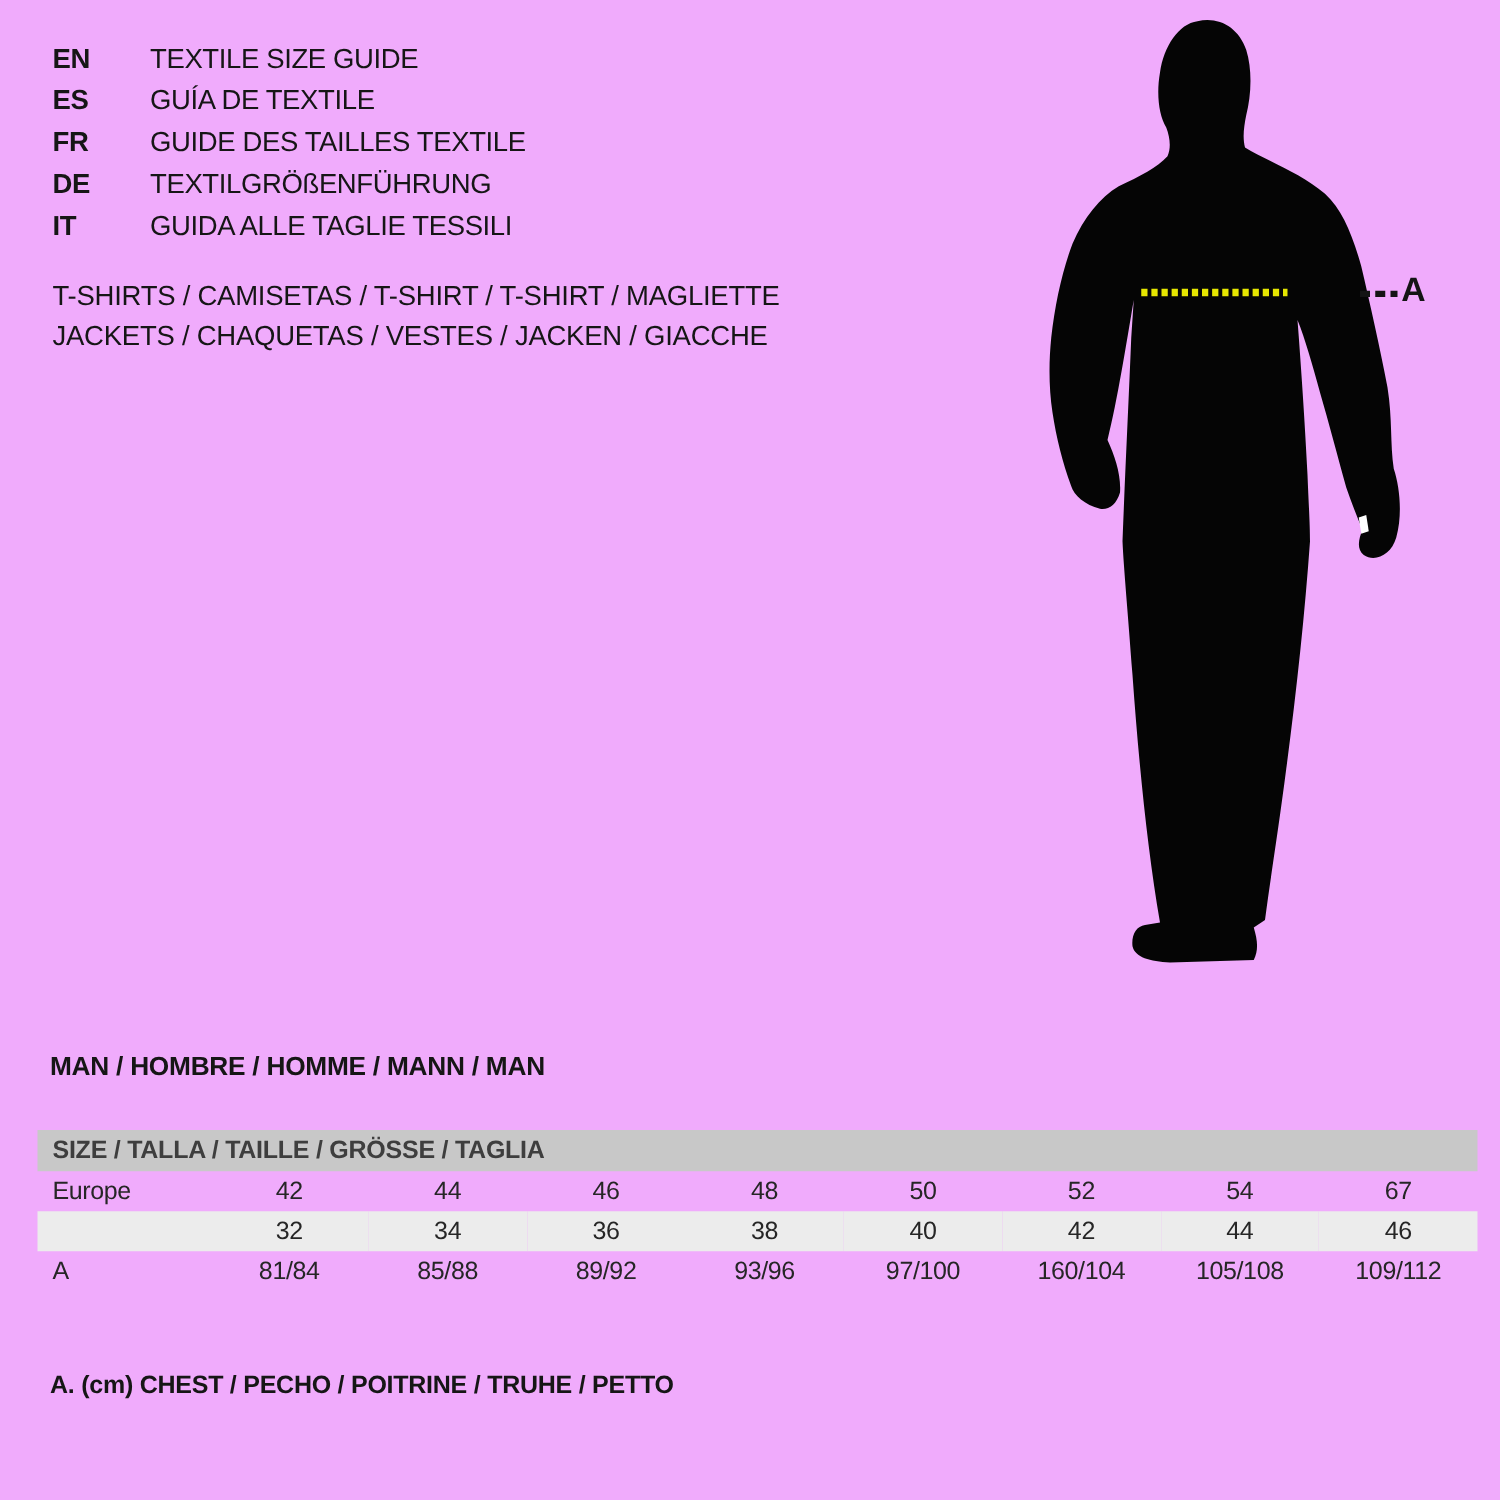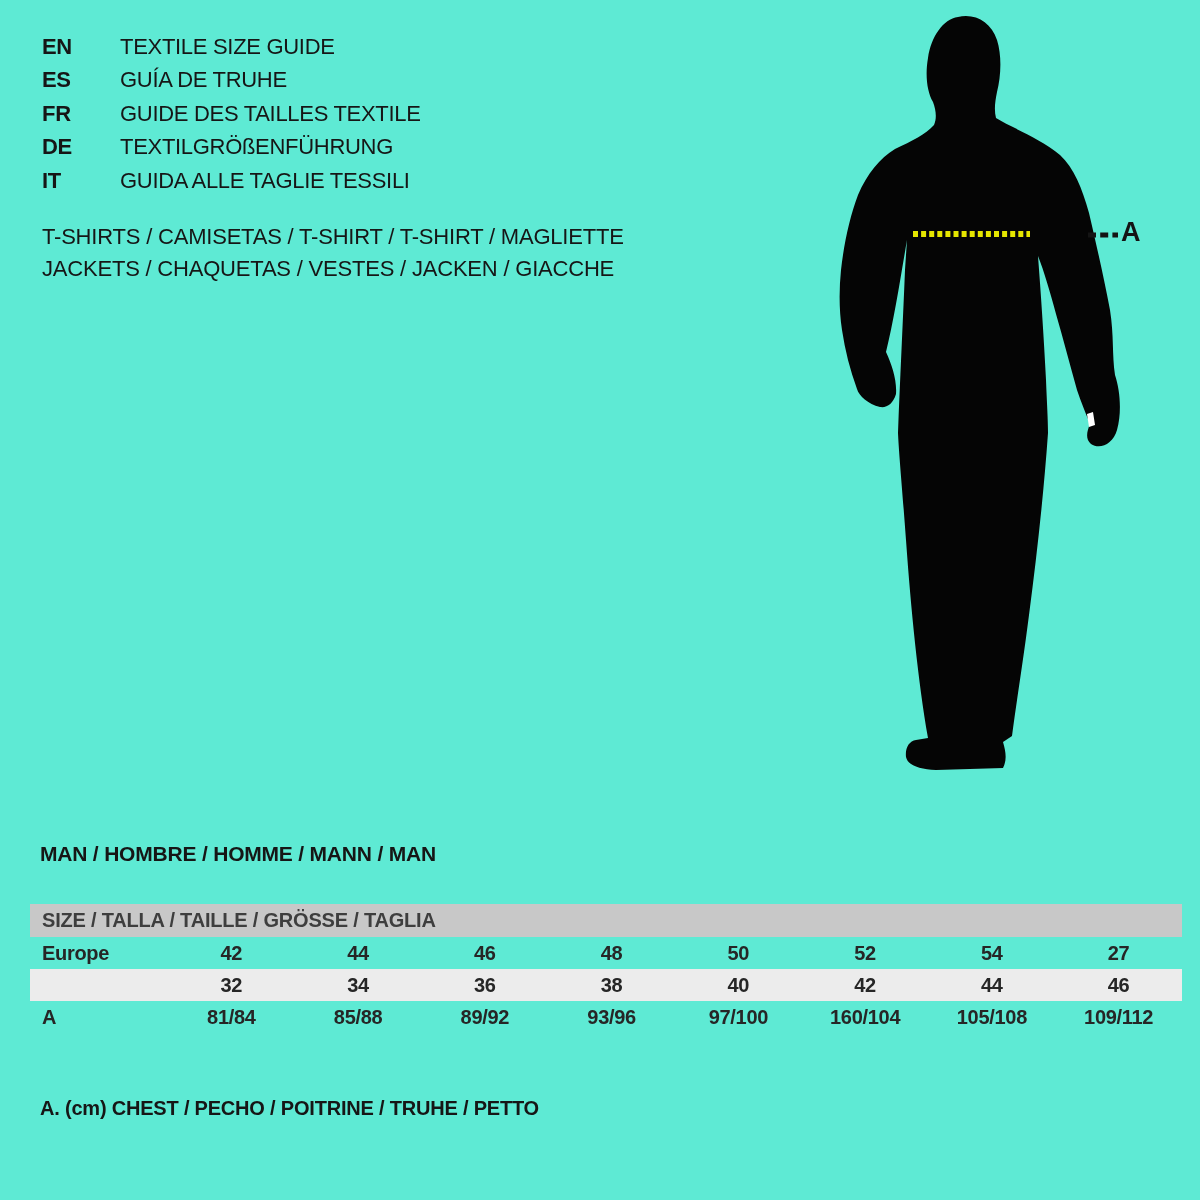--- a/index.html
+++ b/index.html
@@ -1,17 +1,17 @@
 <!DOCTYPE html>
 <html style="--accent-yellow: #e5e600; --header-bar: #c8c8c8; --shaded-row: #ececec; --silhouette: #050505;"><head>
 <meta charset="utf-8">
 <style>
   html,body{margin:0;padding:0;}
   body{font-family:"Liberation Sans",sans-serif;background:#fff;}
-  .page{position:relative;width:1200px;height:1200px;background:#5eead4;color:#161616;overflow:hidden;}
+  .page{position:relative;width:1200px;height:1200px;background:#f0abfc;color:#161616;overflow:hidden;}
 
   
   .lang-block{position:absolute;left:42px;top:30px;}
   .lang-row{display:flex;height:33.5px;align-items:center;}
   .lang-code{width:78px;font-weight:700;font-size:22px;letter-spacing:-0.3px;}
   .lang-label{font-weight:400;font-size:22px;letter-spacing:-0.3px;white-space:pre;}
 
   
   .cat-block{position:absolute;left:42px;top:221px;}
   .cat-line{font-weight:400;font-size:22px;letter-spacing:-0.2px;line-height:32px;white-space:pre;}
@@ -21,41 +21,41 @@
   .measure-a{position:absolute;left:1121px;top:217px;font-weight:700;font-size:27px;color:#141414;}
 
   
   .section-title{position:absolute;left:40px;top:842px;font-weight:700;font-size:21px;letter-spacing:-0.2px;}
 
   
   .table-wrap{position:absolute;left:30px;top:892px;width:1152px;margin-top:12px;}
   .table-header{height:33px;line-height:33px;background:var(--header-bar,#c8c8c8);color:#3e3e3e;
                 font-weight:700;font-size:20px;padding-left:12px;letter-spacing:-0.2px;}
   table.size-table{width:100%;border-collapse:collapse;table-layout:fixed;}
-  table.size-table td{height:32px;text-align:center;font-size:20px;font-weight:700;color:#262626;padding:0;letter-spacing:-0.3px;}
+  table.size-table td{height:32px;text-align:center;font-size:20px;font-weight:400;color:#262626;padding:0;letter-spacing:-0.3px;}
   table.size-table td.row-label{text-align:left;padding-left:12px;}
   table.size-table col.label-col{width:138px;}
   table.size-table tr.shaded{background:var(--shaded-row,#ececec);}
 
   
   .footnote{position:absolute;left:40px;top:1097px;font-weight:700;font-size:20px;letter-spacing:-0.2px;}
 </style>
 </head>
 <body>
 
 <div class="page">
 
   <div class="lang-block">
       <div class="lang-row">
         <span class="lang-code">EN</span>
         <span class="lang-label">TEXTILE SIZE GUIDE</span>
       </div>
       <div class="lang-row">
         <span class="lang-code">ES</span>
-        <span class="lang-label">GUÍA DE TRUHE</span>
+        <span class="lang-label">GUÍA DE TEXTILE</span>
       </div>
       <div class="lang-row">
         <span class="lang-code">FR</span>
         <span class="lang-label">GUIDE DES TAILLES TEXTILE</span>
       </div>
       <div class="lang-row">
         <span class="lang-code">DE</span>
         <span class="lang-label">TEXTILGRÖßENFÜHRUNG</span>
       </div>
       <div class="lang-row">
@@ -138,21 +138,21 @@
       <tbody>
           <tr>
             <td class="row-label">Europe</td>
             <td>42</td>
             <td>44</td>
             <td>46</td>
             <td>48</td>
             <td>50</td>
             <td>52</td>
             <td>54</td>
-            <td>27</td>
+            <td>67</td>
           </tr>
           <tr class="shaded">
             <td class="row-label"></td>
             <td>32</td>
             <td>34</td>
             <td>36</td>
             <td>38</td>
             <td>40</td>
             <td>42</td>
             <td>44</td>

